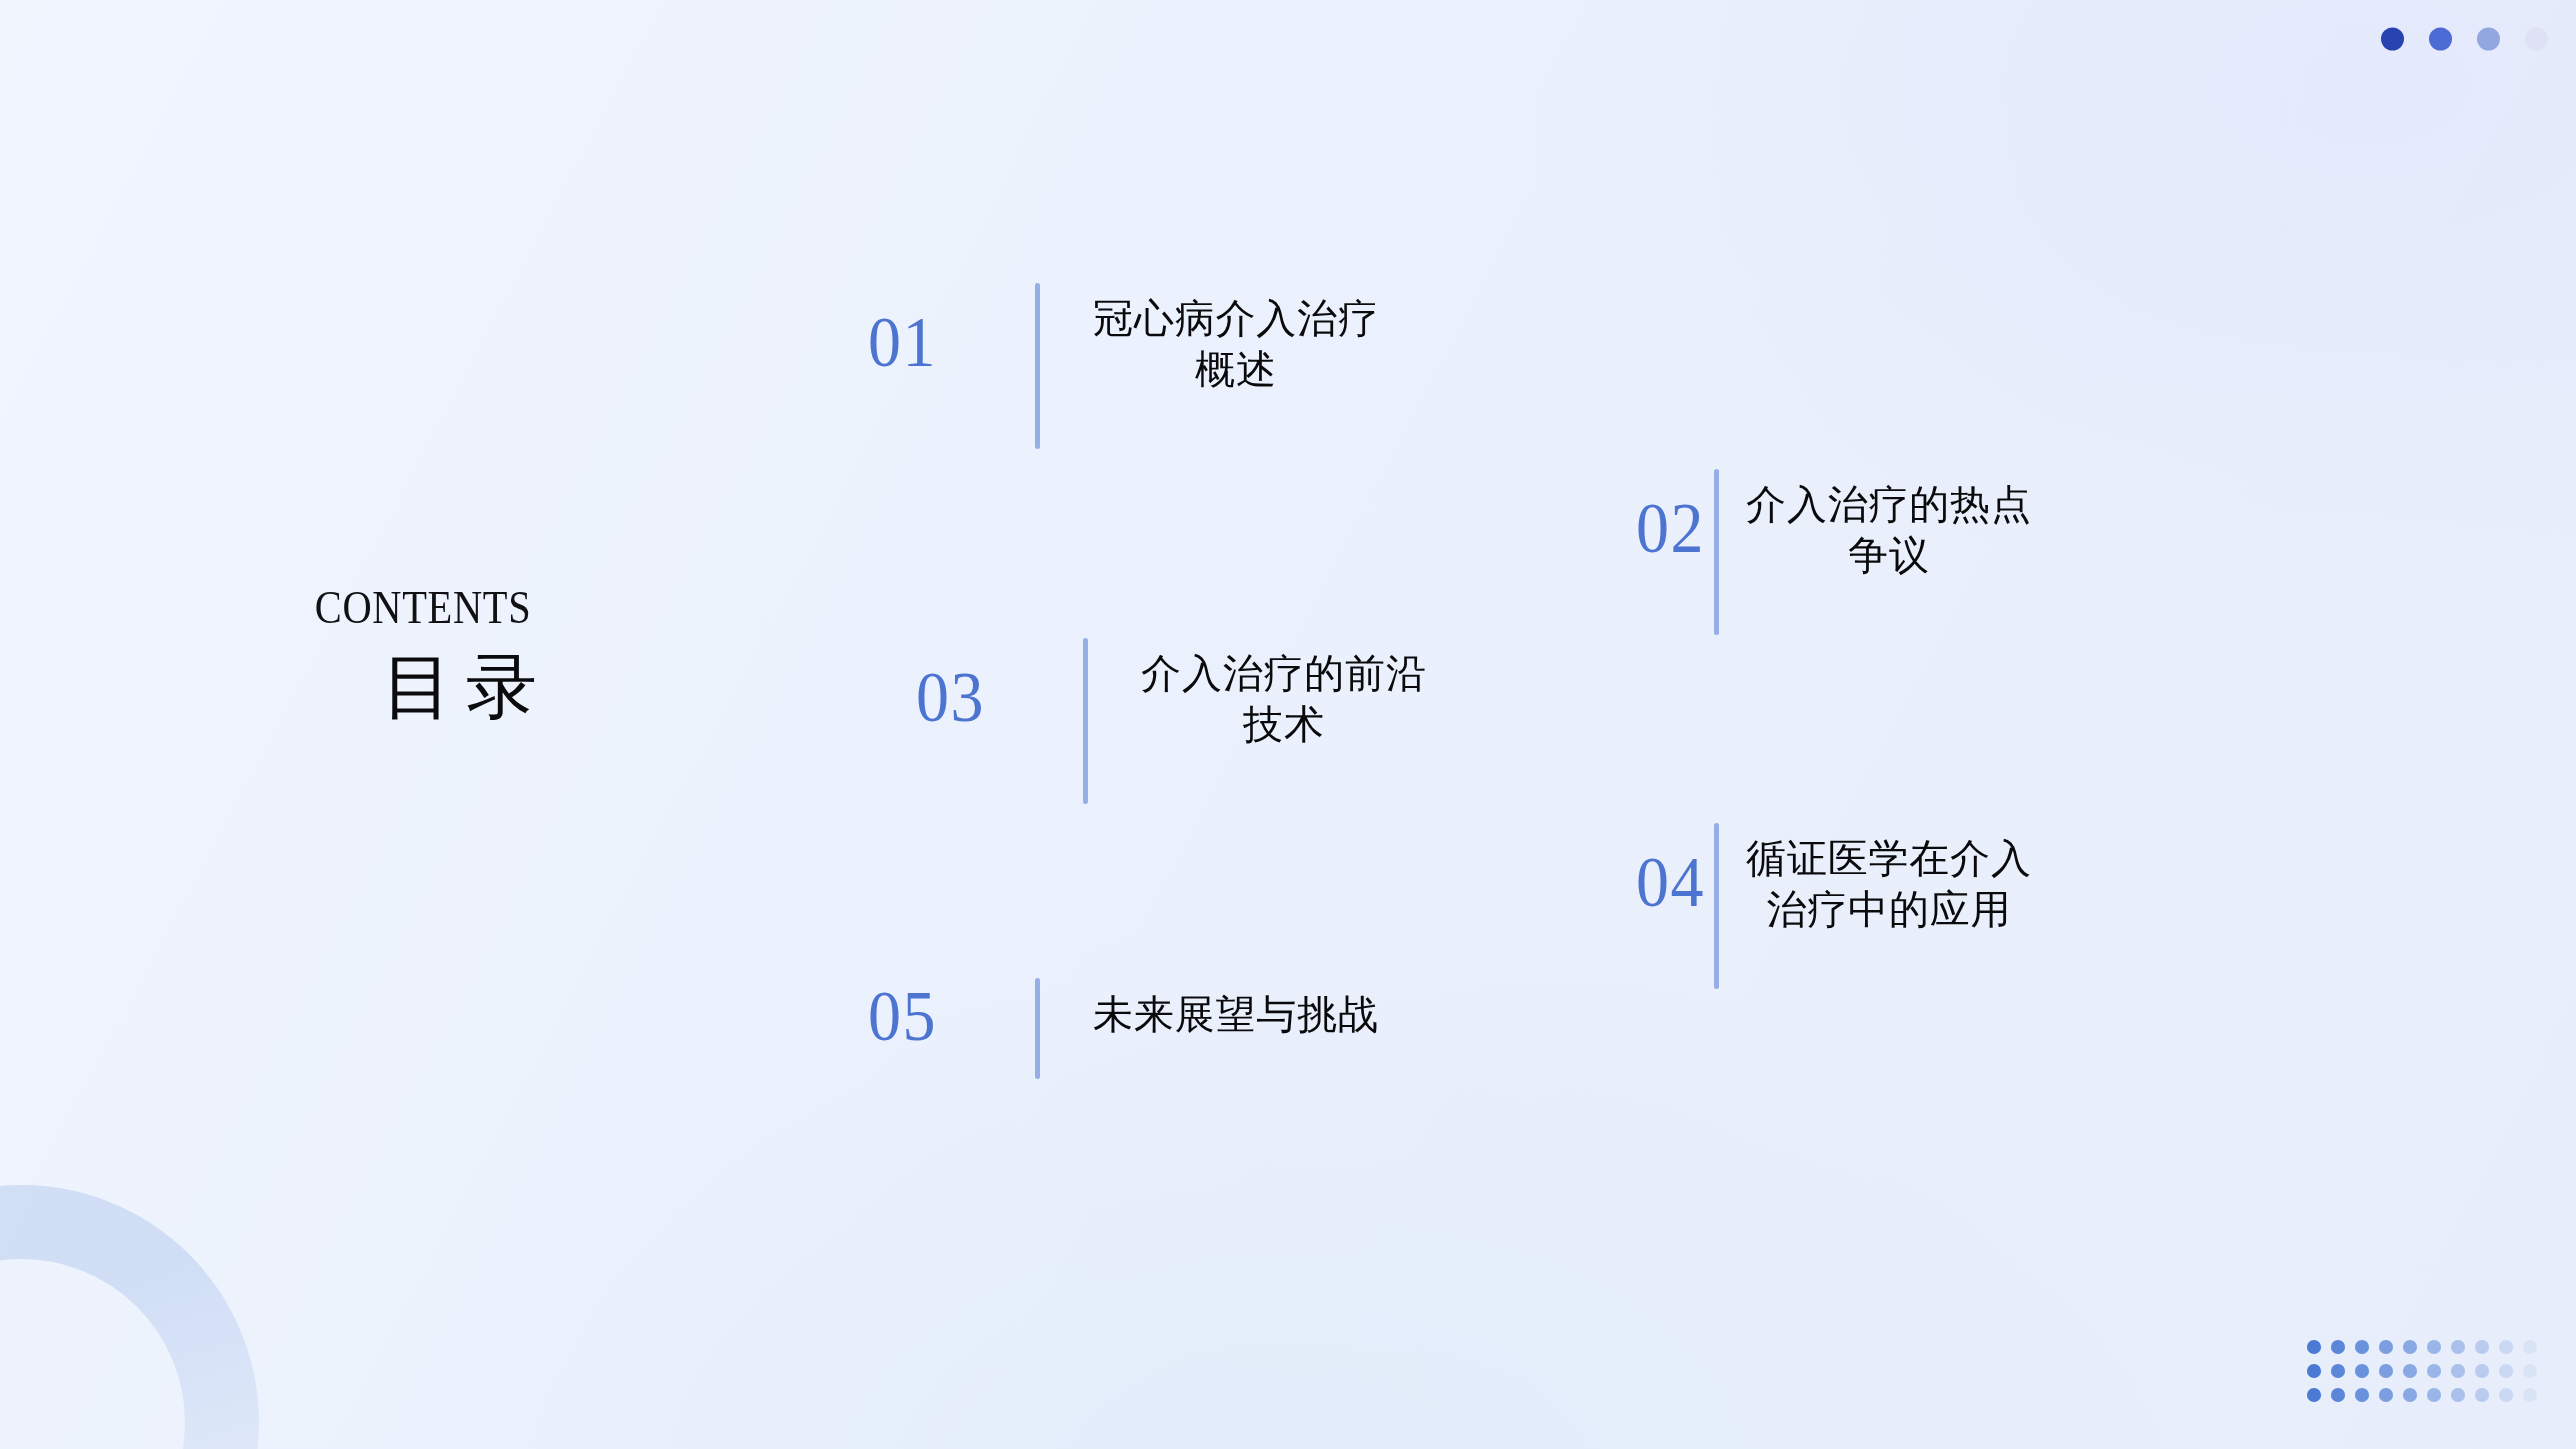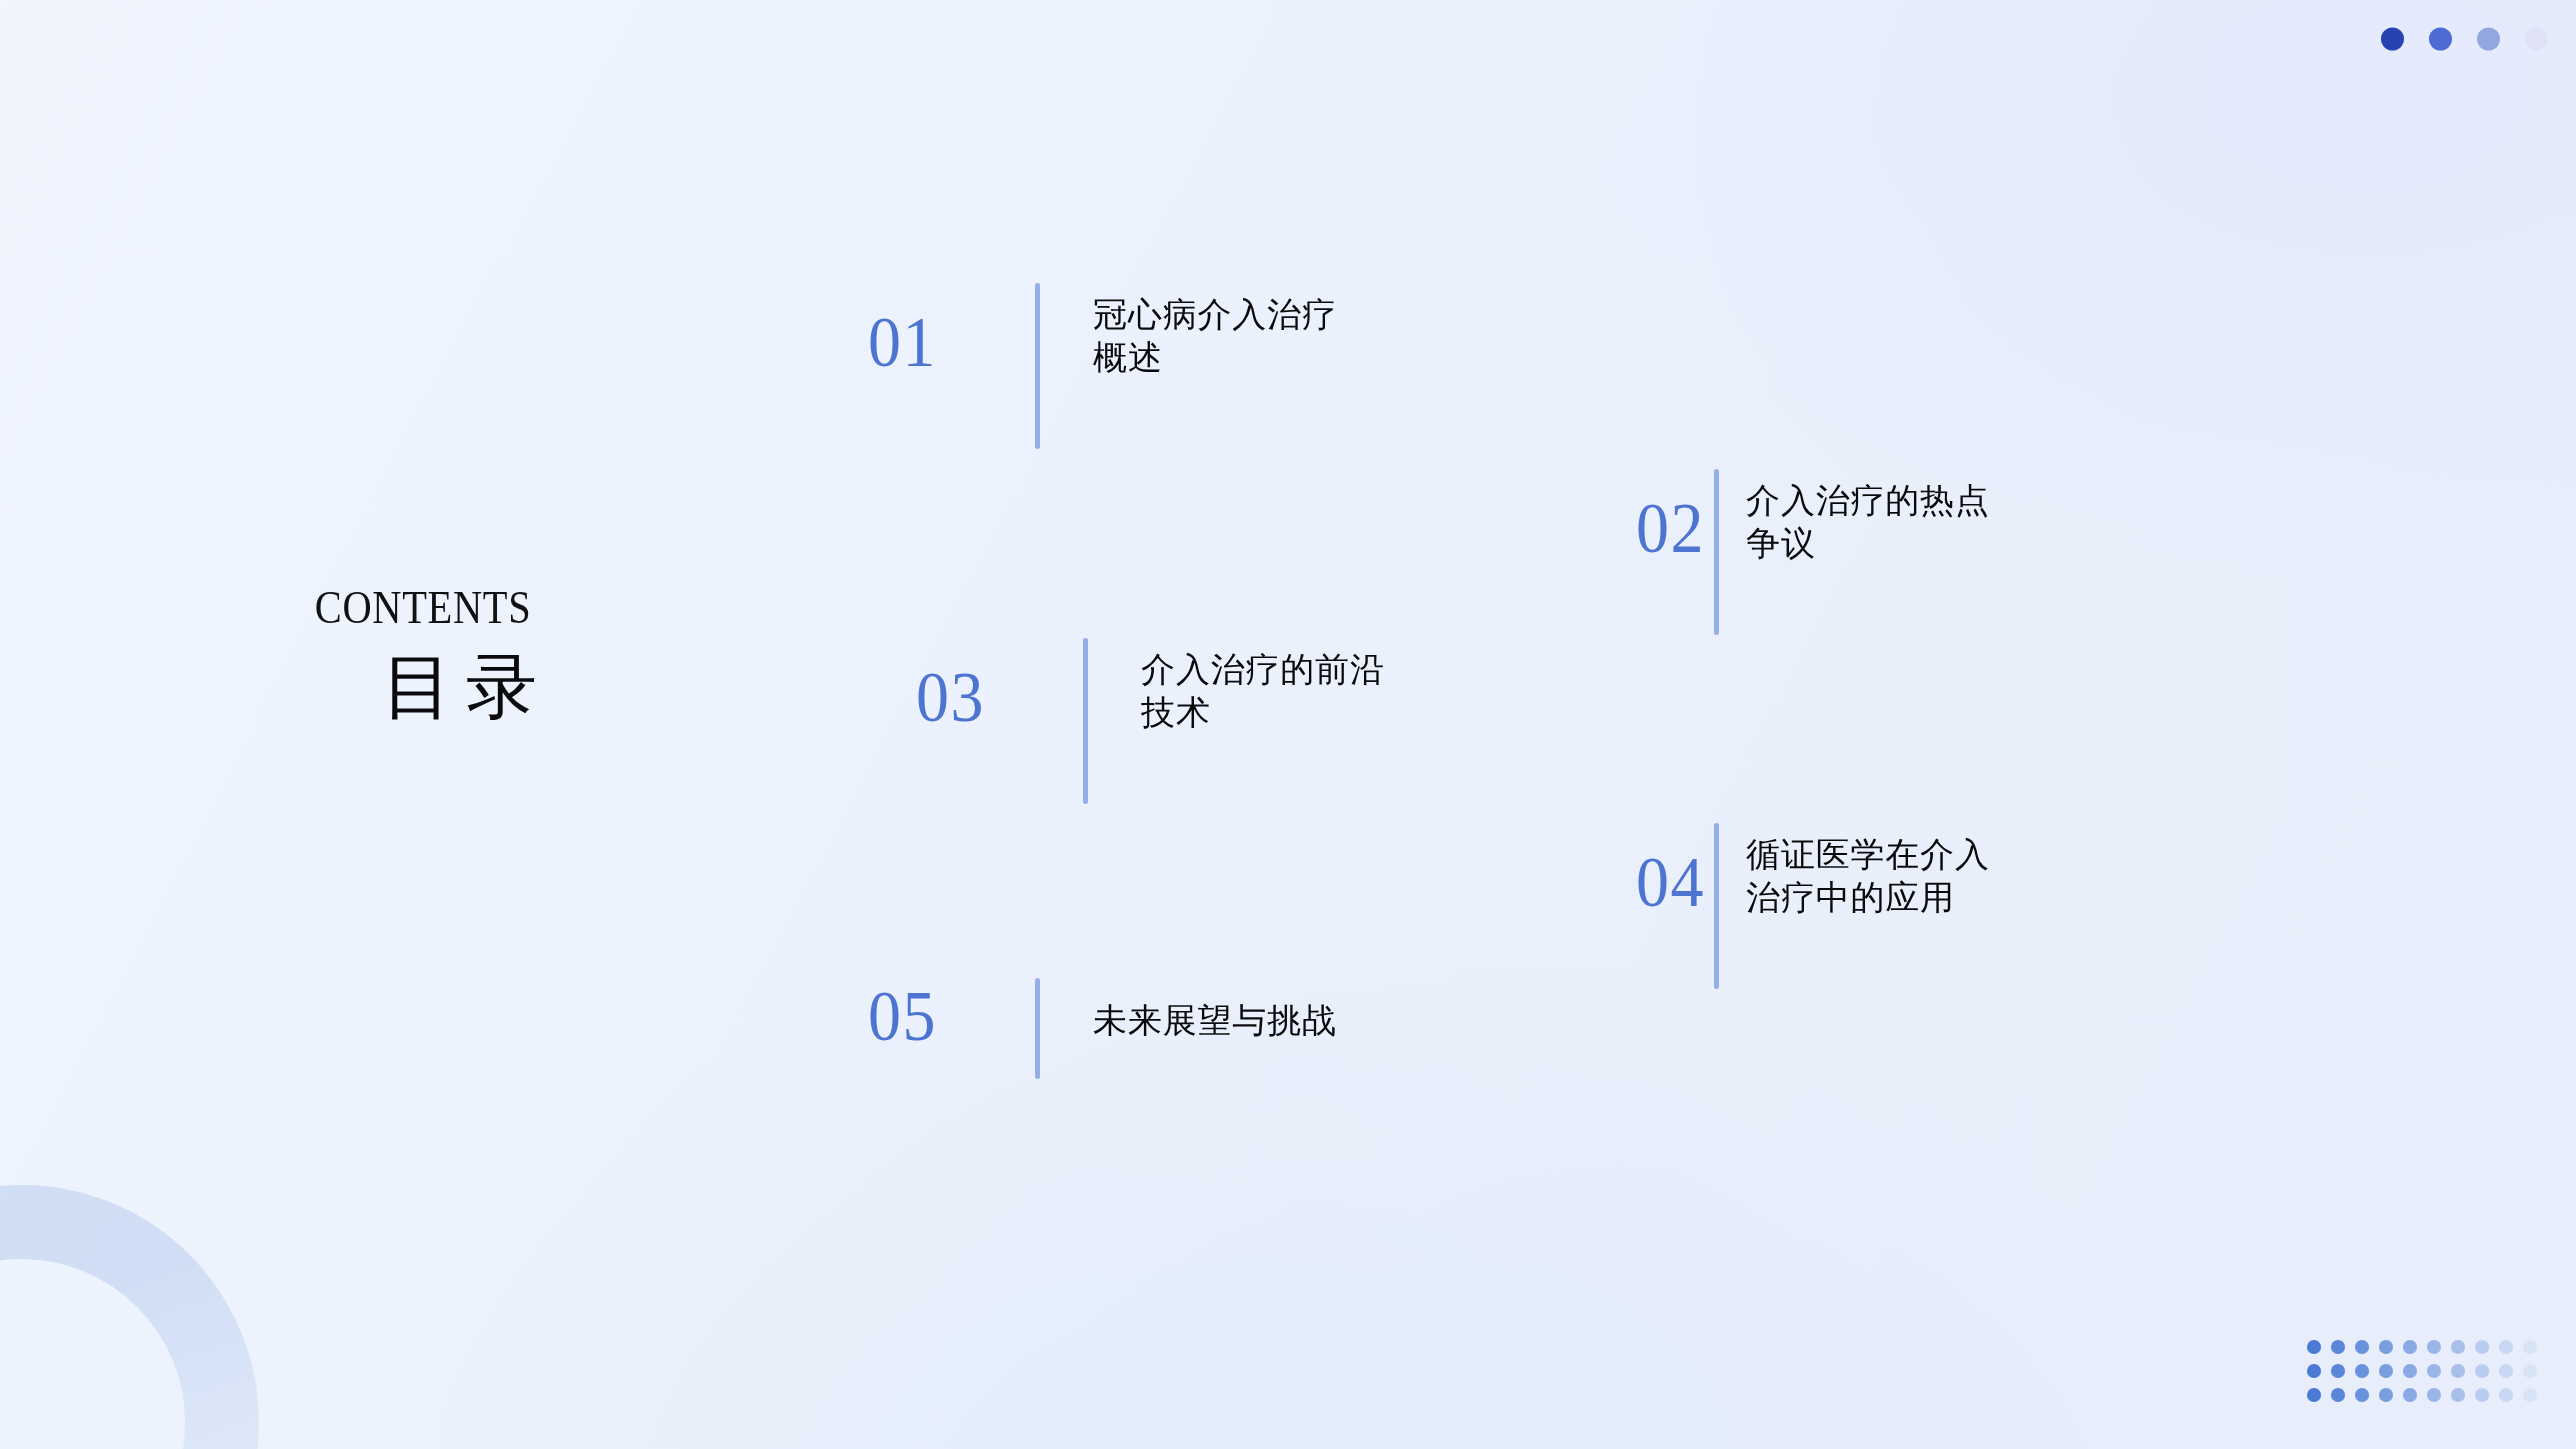--- a/index.html
+++ b/index.html
@@ -122,25 +122,26 @@
     transform-origin: left center;
   }
   .toc-item .bar {
     flex: 0 0 auto;
     width: 5.6px;
     border-radius: 3.2px;
     background: #95AEE6;
   }
   .toc-item .label {
     flex: 0 0 auto;
-    font-size: 34px;
+    font-size: 40px;
     line-height: 1.28;
     color: #0A0A0C;
     letter-spacing: 0.8px;
     white-space: pre-line;
+    text-align: center;
   }
 
   
   .col-left  { left: 868px; gap: 9px; }
   .col-right { left: 1636px; }
 
   .i01 { top: 283px; }
   .i02 { top: 469px; }
   .i03 { top: 638px; margin-left: 48px; }
   .i04 { top: 823px; }
@@ -149,21 +150,21 @@
   .col-left .num  { width: 135px; }
   .col-right .num { width: 55px; }
 
   .col-left  .bar { margin-left: 22.5px; margin-right: 44px; }
   .col-right .bar { margin-left: 22.5px; margin-right: 27px; }
 
   .two-line .num { margin-top: 24px; }
   .two-line .bar { height: 166px; }
   .one-line .num { margin-top: 4.8px; }
   .one-line .bar { height: 101px; margin-top: 1.6px; }
-  .one-line .label { margin-top: 23px; }
+  .one-line .label { margin-top: 16px; font-family: Liberation Mono, monospace; }
   .two-line .label { margin-top: 9.7px; }
 </style>
 </head>
 <body>
 
 <div id="slide">
 
   <div class="corner-ring"></div>
   <div class="corner-ring-mask"></div>
 

